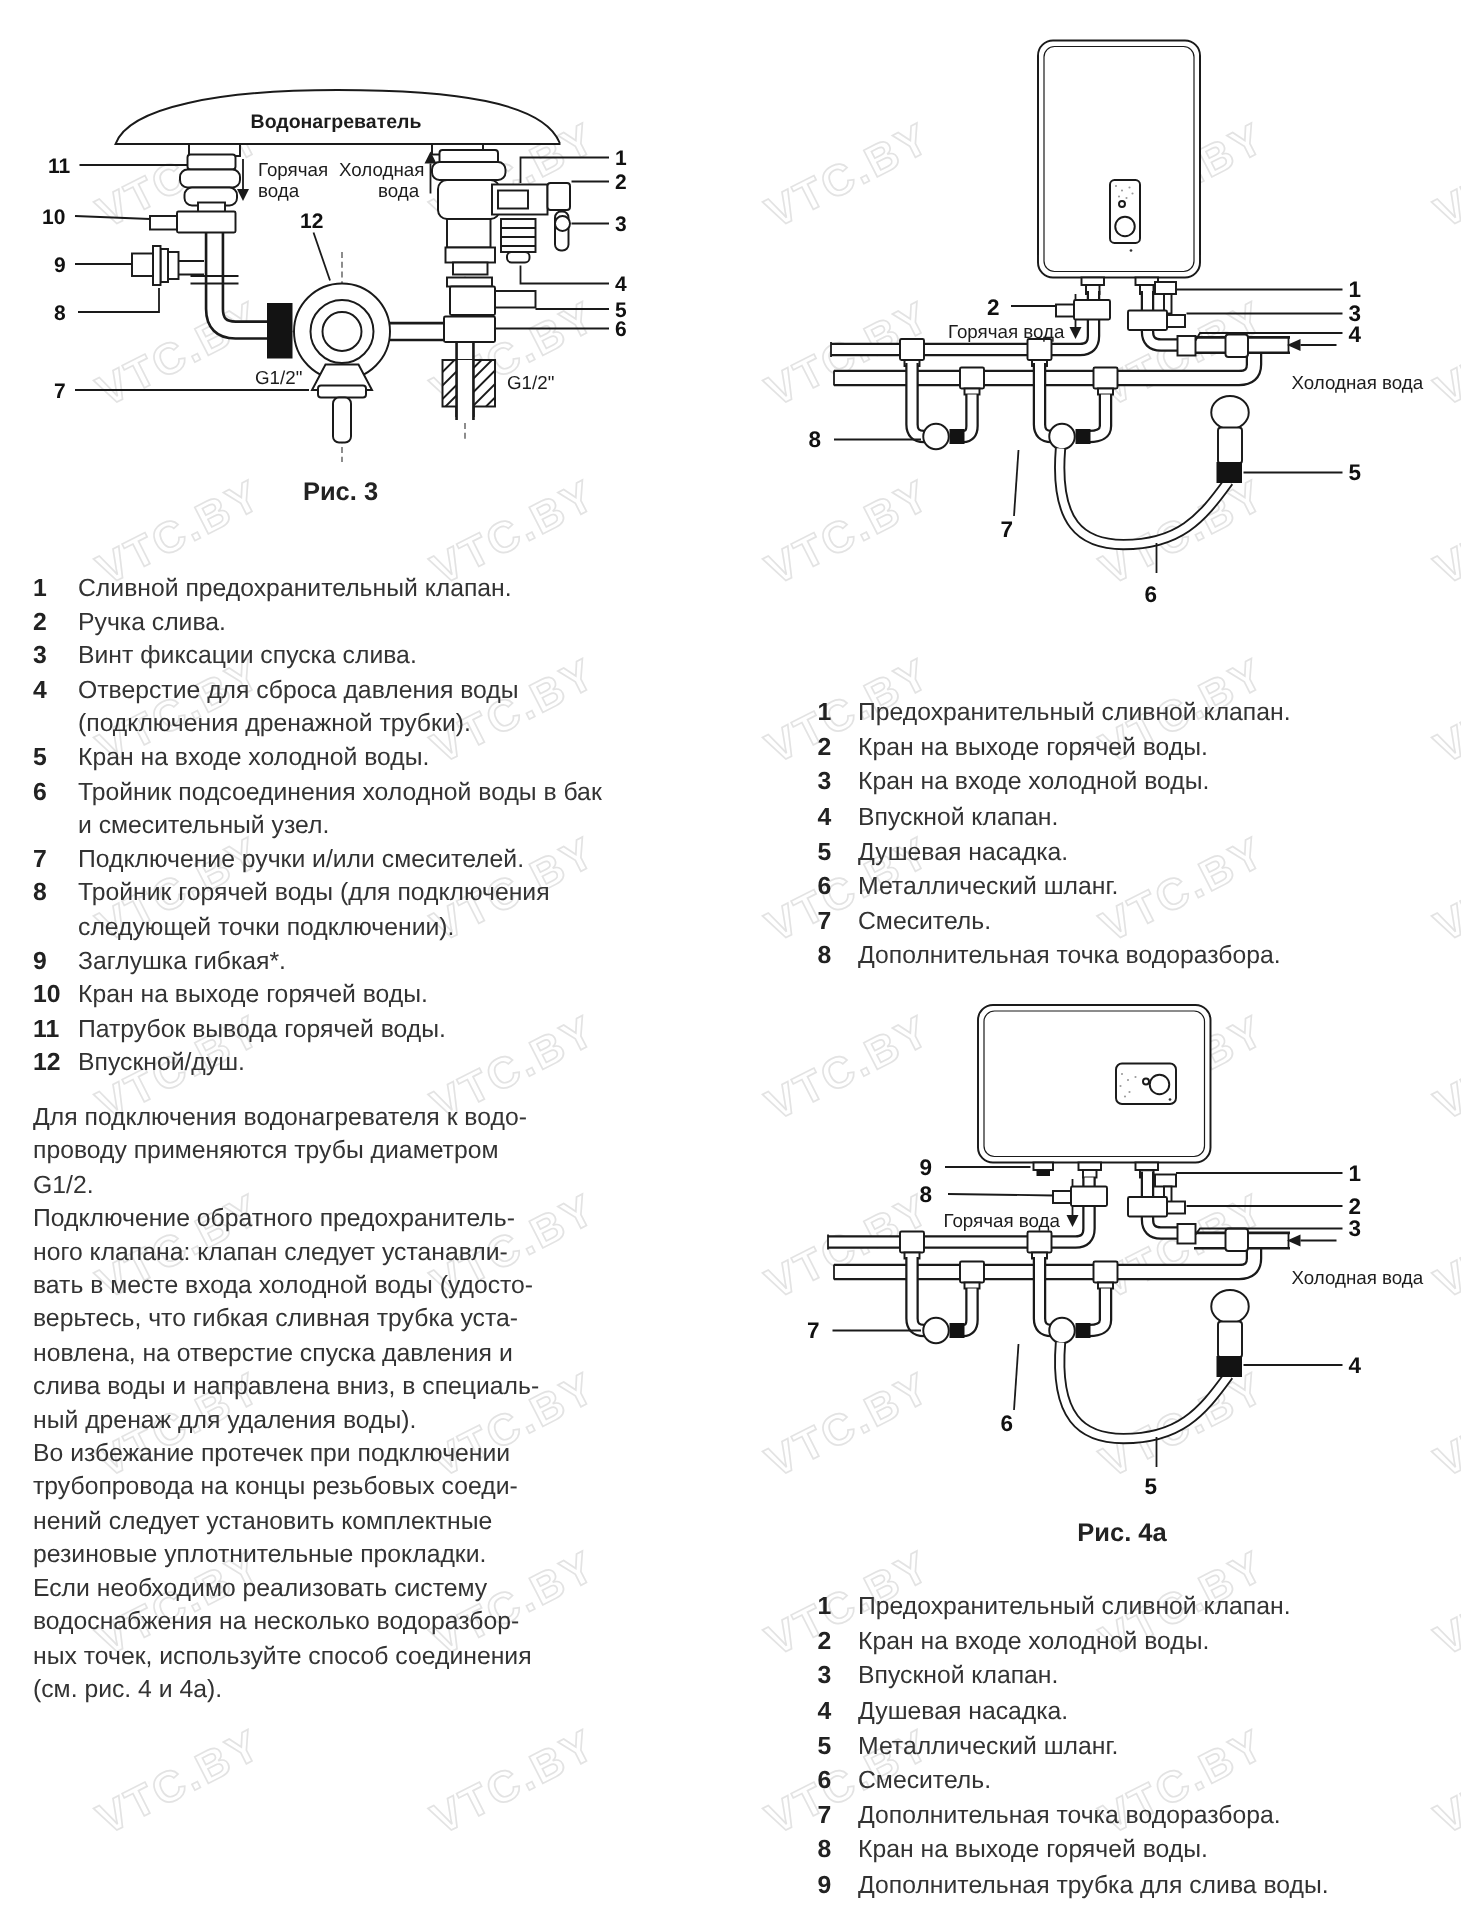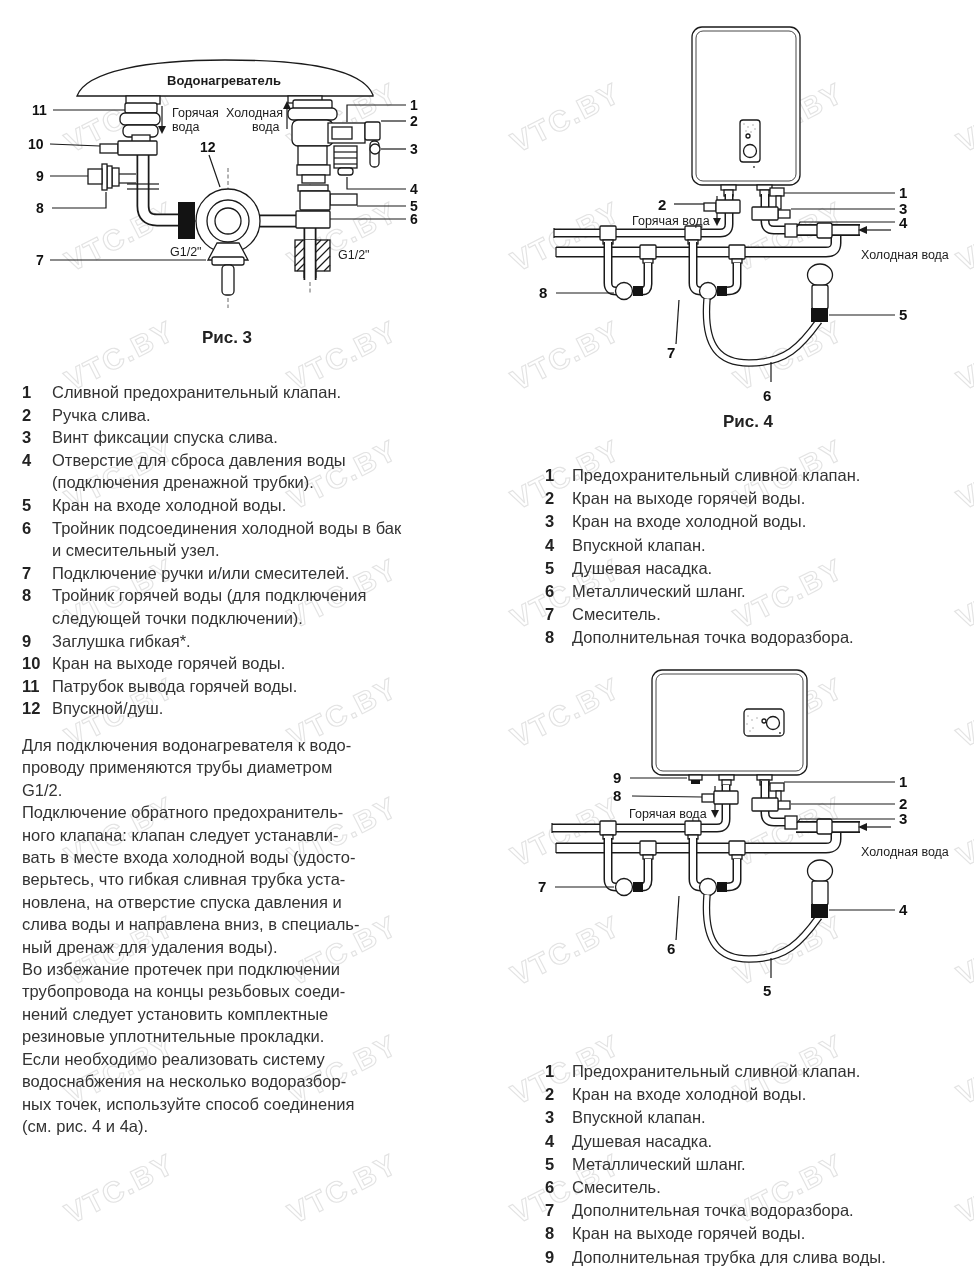--- a/index.html
+++ b/index.html
@@ -9,21 +9,21 @@
   
   .wm-layer{position:absolute;inset:0;z-index:0;}
   .wm{position:absolute;transform:translate(-50%,-50%) rotate(-27deg);
       font:700 29px "Liberation Sans",sans-serif;letter-spacing:2px;
       color:#efefef;white-space:nowrap;}
   @supports (-webkit-text-stroke: 1px #000){
     .wm{color:transparent;-webkit-text-stroke:1.1px #e3e3e3;}
   }
   .title{left:22px;top:8px;font-size:27px;line-height:34px;font-weight:400;color:#2a2a2a;margin:0;}
   .caption{font-size:17px;font-weight:700;color:#222;text-align:center;}
-  .cap3{left:20px;top:328px;width:450px;padding-right:36px;box-sizing:border-box;}
+  .cap3{left:20px;top:318px;width:450px;padding-right:36px;box-sizing:border-box;}
   .cap4{left:495px;top:412px;width:470px;padding-left:36px;box-sizing:border-box;}
   .cap4a{left:495px;top:1012px;width:470px;padding-left:36px;box-sizing:border-box;}
   
   .legend{font-size:16.5px;color:#333;}
   .lg3{left:22px;top:381px;width:392px;line-height:22.6px;}
   .lg4{left:545px;top:464px;width:425px;line-height:23.2px;}
   .lg4a{left:545px;top:1060px;width:425px;line-height:23.2px;}
   .lrow{display:flex;align-items:flex-start;}
   .lnum{flex:none;width:30px;font-weight:700;color:#222;}
   .lg4 .lnum,.lg4a .lnum{width:27px;}
@@ -397,21 +397,20 @@
       <line class="ld" x1="400" y1="295" x2="334" y2="295"></line>
       <text class="cn4" x="404" y="300">5</text>
       <line class="ld" x1="276" y1="362" x2="276" y2="342"></line>
       <text class="cn4" x="268" y="381">6</text>
       <line class="ld" x1="181" y1="324" x2="184" y2="280"></line>
       <text class="cn4" x="172" y="338">7</text>
       <line class="ld" x1="61" y1="273" x2="119" y2="273"></line>
       <text class="cn4" x="44" y="278">8</text>
     </g>
   </svg>
-  <div class="layer caption cap4">Рис. 4</div>
 
   <div class="layer legend lg4">
     <div class="lrow">
         <span class="lnum">1</span>
         <span class="ltext">Предохранительный сливной клапан.</span>
       </div>
     <div class="lrow">
         <span class="lnum">2</span>
         <span class="ltext">Кран на выходе горячей воды.</span>
       </div>
@@ -540,20 +539,21 @@
       <line class="ld" x1="60" y1="229" x2="119" y2="229"></line>
       <text class="cn4" x="43" y="234">7</text>
       <line class="ld" x1="181" y1="282" x2="184" y2="238"></line>
       <text class="cn4" x="172" y="296">6</text>
       <line class="ld" x1="276" y1="320" x2="276" y2="300"></line>
       <text class="cn4" x="268" y="338">5</text>
       <line class="ld" x1="400" y1="252" x2="334" y2="252"></line>
       <text class="cn4" x="404" y="257">4</text>
     </g>
   </svg>
+  <div class="layer caption cap4a">Рис. 4а</div>
 
   <div class="layer legend lg4a">
     <div class="lrow">
         <span class="lnum">1</span>
         <span class="ltext">Предохранительный сливной клапан.</span>
       </div>
     <div class="lrow">
         <span class="lnum">2</span>
         <span class="ltext">Кран на входе холодной воды.</span>
       </div>

